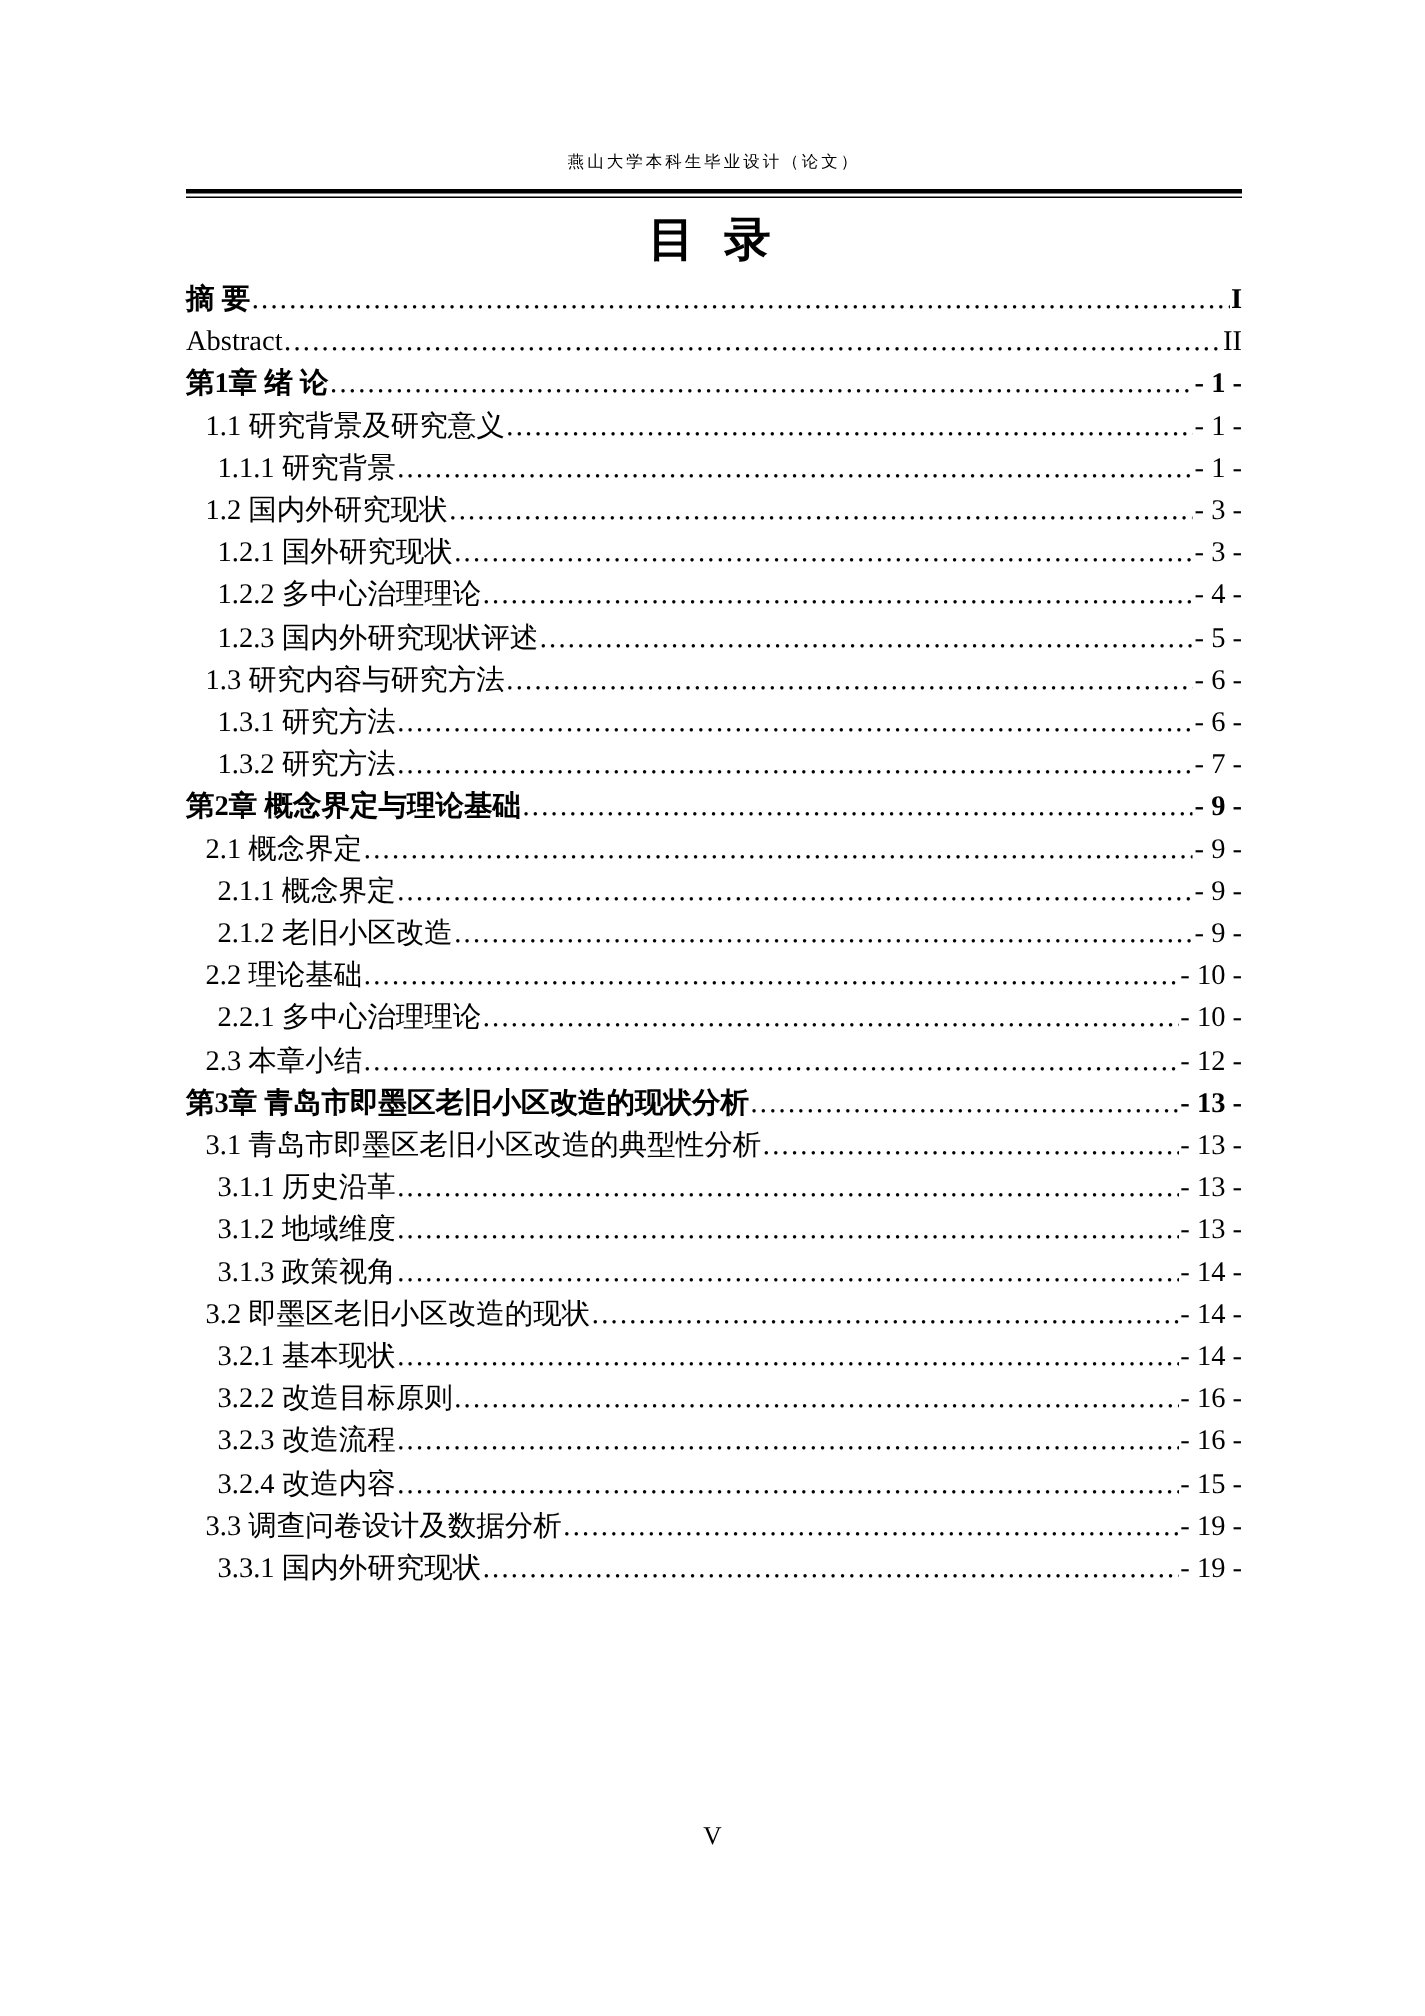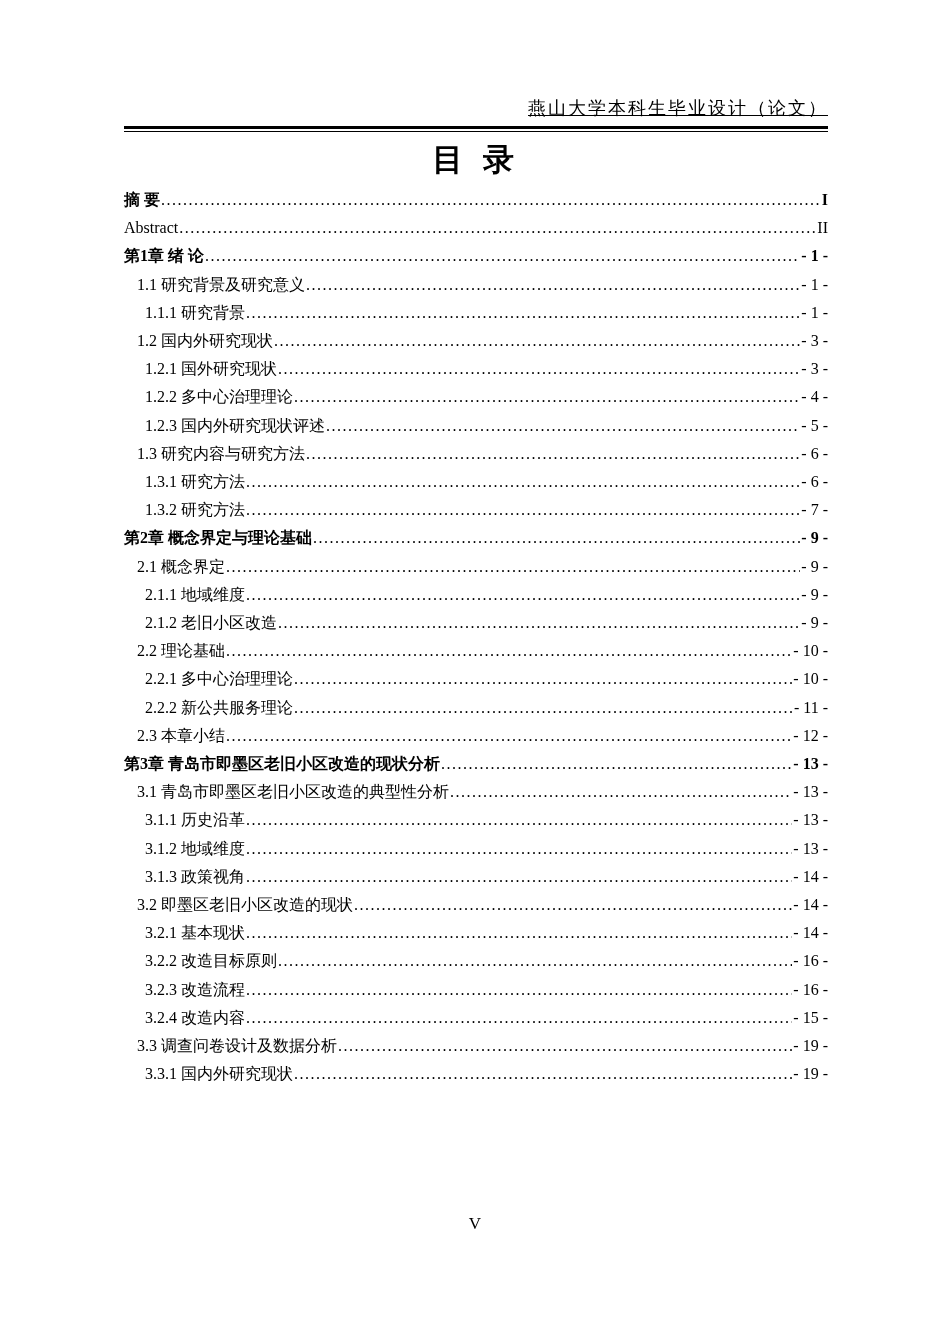--- a/index.html
+++ b/index.html
@@ -16,25 +16,24 @@
     overflow: hidden;
   }
   .page {
     box-sizing: border-box;
     width: 950px;
     height: 1344px;
     padding: 96px 122px 0 124px;
     position: relative;
   }
   .doc-header-text {
-    text-align: right;
-    font-size: 18px;
+    text-align: center;
+    font-size: 11px;
     line-height: 24px;
     letter-spacing: 2px;
-    text-decoration: underline;
   }
   .rule-thick {
     border: none;
     border-top: 3px solid #000;
     margin: 6px 0 0 0;
   }
   .rule-thin {
     border: none;
     border-top: 1px solid #000;
     margin: 2px 0 0 0;
@@ -46,21 +45,21 @@
     letter-spacing: 6px;
     margin: 8px 0 6px 0;
     line-height: 40px;
   }
   .toc-list {
     margin-top: 4px;
   }
   .toc-entry {
     display: flex;
     align-items: center;
-    font-size: 16px;
+    font-size: 19px;
     line-height: 28.2px;
     white-space: nowrap;
   }
   .toc-entry.bold {
     font-weight: bold;
   }
   .toc-entry.level2 { padding-left: 13px; }
   .toc-entry.level3 { padding-left: 21px; }
   .toc-label {
     flex: 0 0 auto;
@@ -167,44 +166,39 @@
         <span class="toc-label">第2章 概念界定与理论基础</span>
         <span class="toc-dots"></span>
         <span class="toc-page">- 9 -</span>
       </div>
       <div class="toc-entry level2">
         <span class="toc-label">2.1 概念界定</span>
         <span class="toc-dots"></span>
         <span class="toc-page">- 9 -</span>
       </div>
       <div class="toc-entry level3">
-        <span class="toc-label">2.1.1 地域维度</span>
+        <span class="toc-label">2.1.1 概念界定</span>
         <span class="toc-dots"></span>
         <span class="toc-page">- 9 -</span>
       </div>
       <div class="toc-entry level3">
         <span class="toc-label">2.1.2 老旧小区改造</span>
         <span class="toc-dots"></span>
         <span class="toc-page">- 9 -</span>
       </div>
       <div class="toc-entry level2">
         <span class="toc-label">2.2 理论基础</span>
         <span class="toc-dots"></span>
         <span class="toc-page">- 10 -</span>
       </div>
       <div class="toc-entry level3">
         <span class="toc-label">2.2.1 多中心治理理论</span>
         <span class="toc-dots"></span>
         <span class="toc-page">- 10 -</span>
       </div>
-      <div class="toc-entry level3">
-        <span class="toc-label">2.2.2 新公共服务理论</span>
-        <span class="toc-dots"></span>
-        <span class="toc-page">- 11 -</span>
-      </div>
       <div class="toc-entry level2">
         <span class="toc-label">2.3 本章小结</span>
         <span class="toc-dots"></span>
         <span class="toc-page">- 12 -</span>
       </div>
       <div class="toc-entry level1 bold">
         <span class="toc-label">第3章 青岛市即墨区老旧小区改造的现状分析</span>
         <span class="toc-dots"></span>
         <span class="toc-page">- 13 -</span>
       </div>

